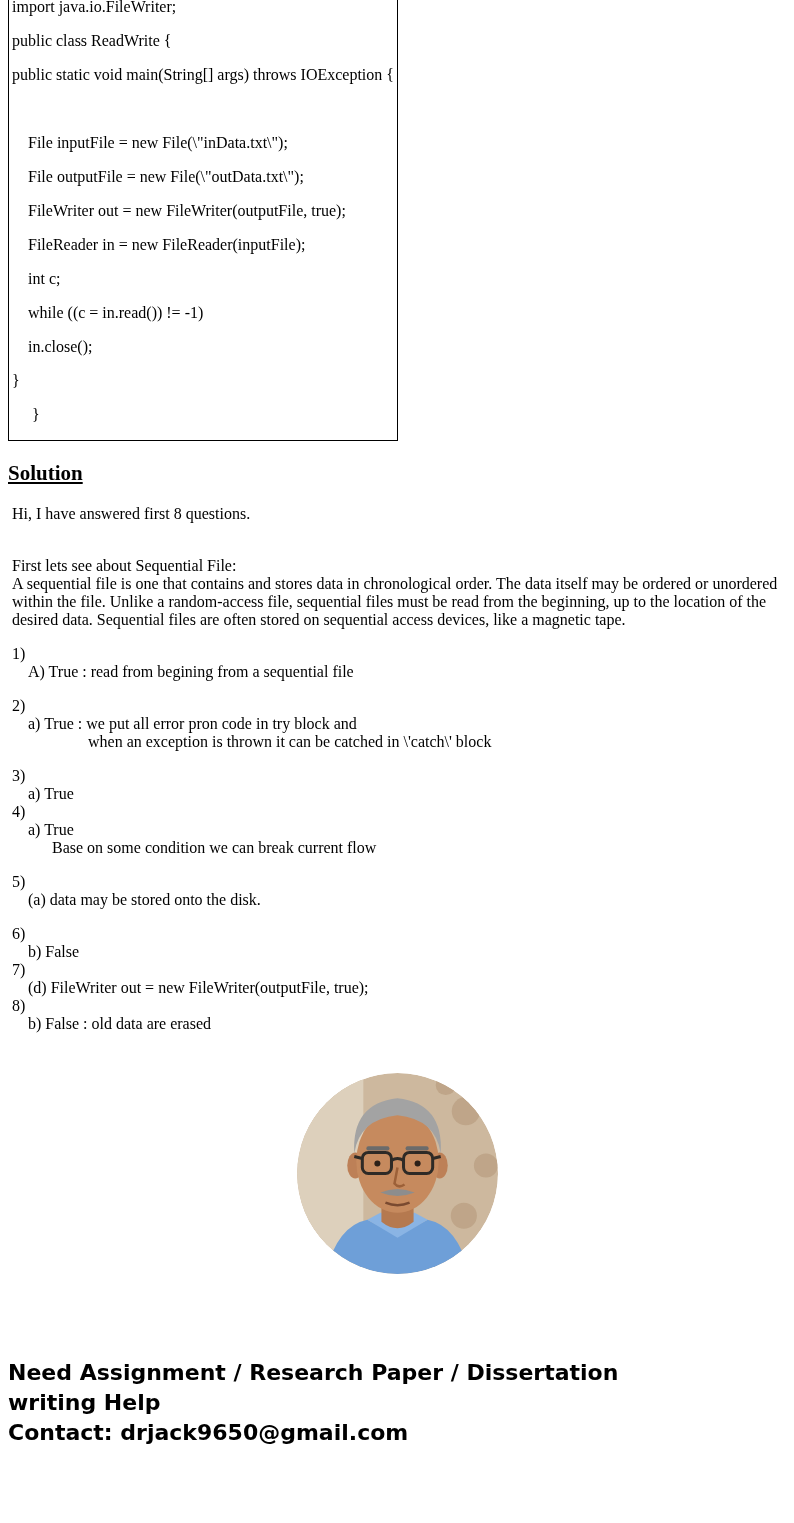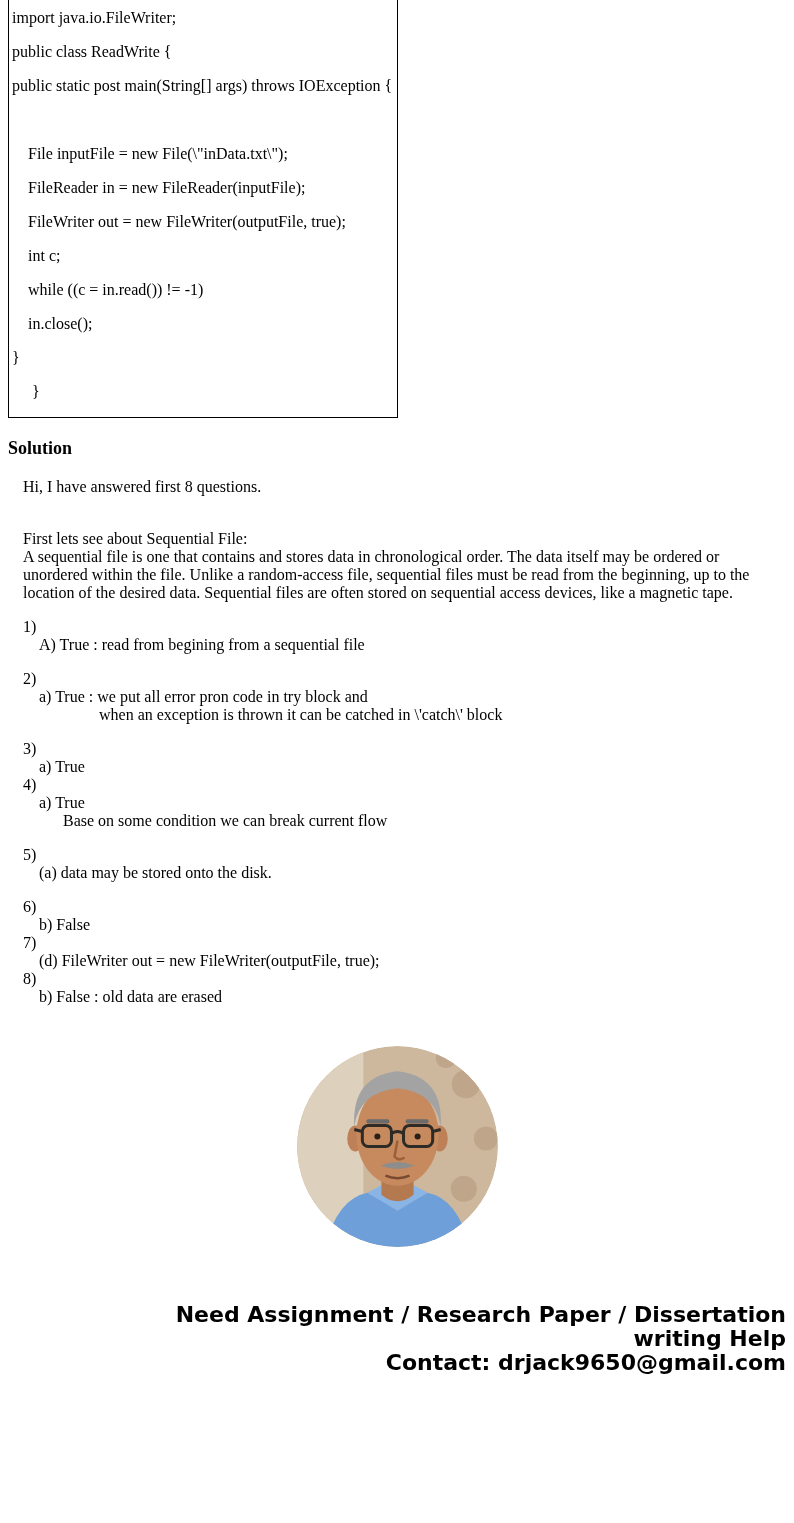--- a/index.html
+++ b/index.html
@@ -6,21 +6,21 @@
     margin: 0;
     padding: 0;
     background: #ffffff;
   }
   .page {
     position: relative;
     width: 794px;
     height: 1523px;
     overflow: hidden;
     box-sizing: border-box;
-    padding: 12px 8px;
+    padding: 1px 8px;
     background: #ffffff;
     color: #000000;
     font-family: "Liberation Serif", serif;
     font-size: 16px;
     line-height: normal;
   }
   
   .code-box {
     box-sizing: border-box;
     width: 390px;
@@ -29,66 +29,68 @@
     margin-top: -20px;
     background: #ffffff;
   }
   .code-line {
     margin: 16px 0;
     white-space: pre;
     font-size: 16px;
   }
   
   .solution-heading {
-    font-size: 18px;
+    font-size: 21px;
     font-weight: bold;
     margin: 20px 0 19px 0;
+    text-decoration: underline;
   }
   .body-par {
-    margin: 16px 15px;
+    margin: 16px 4px;
     white-space: pre-wrap;
   }
   
   .avatar-wrap {
     text-align: center;
     margin-top: 40px;
   }
   .avatar {
     display: inline-block;
     width: 201px;
     height: 201px;
     border-radius: 50%;
     overflow: hidden;
     vertical-align: top;
   }
   
   .footer {
-    margin-top: 56px;
-    text-align: right;
+    margin-top: 84px;
+    text-align: left;
     font-family: "DejaVu Sans", sans-serif;
     font-weight: bold;
     font-size: 22px;
-    line-height: 24px;
+    line-height: 30px;
     color: #000000;
   }
   .footer div { margin: 0; }
 </style>
 </head>
 <body>
 
 <div class="page">
 
   <div class="code-box">
       <p class="code-line">import java.io.FileWriter;</p>
       <p class="code-line">public class ReadWrite {</p>
-      <p class="code-line">public static post main(String[] args) throws IOException {</p>
+      <p class="code-line">public static void main(String[] args) throws IOException {</p>
       <p class="code-line">&nbsp;</p>
       <p class="code-line">    File inputFile = new File(\"inData.txt\");</p>
+      <p class="code-line">    File outputFile = new File(\"outData.txt\");</p>
+      <p class="code-line">    FileWriter out = new FileWriter(outputFile, true);</p>
       <p class="code-line">    FileReader in = new FileReader(inputFile);</p>
-      <p class="code-line">    FileWriter out = new FileWriter(outputFile, true);</p>
       <p class="code-line">    int c;</p>
       <p class="code-line">    while ((c = in.read()) != -1)</p>
       <p class="code-line">    in.close();</p>
       <p class="code-line">}</p>
       <p class="code-line">     }</p>
     </div>
 
   <h3 class="solution-heading">Solution</h3>
 
   <div>

